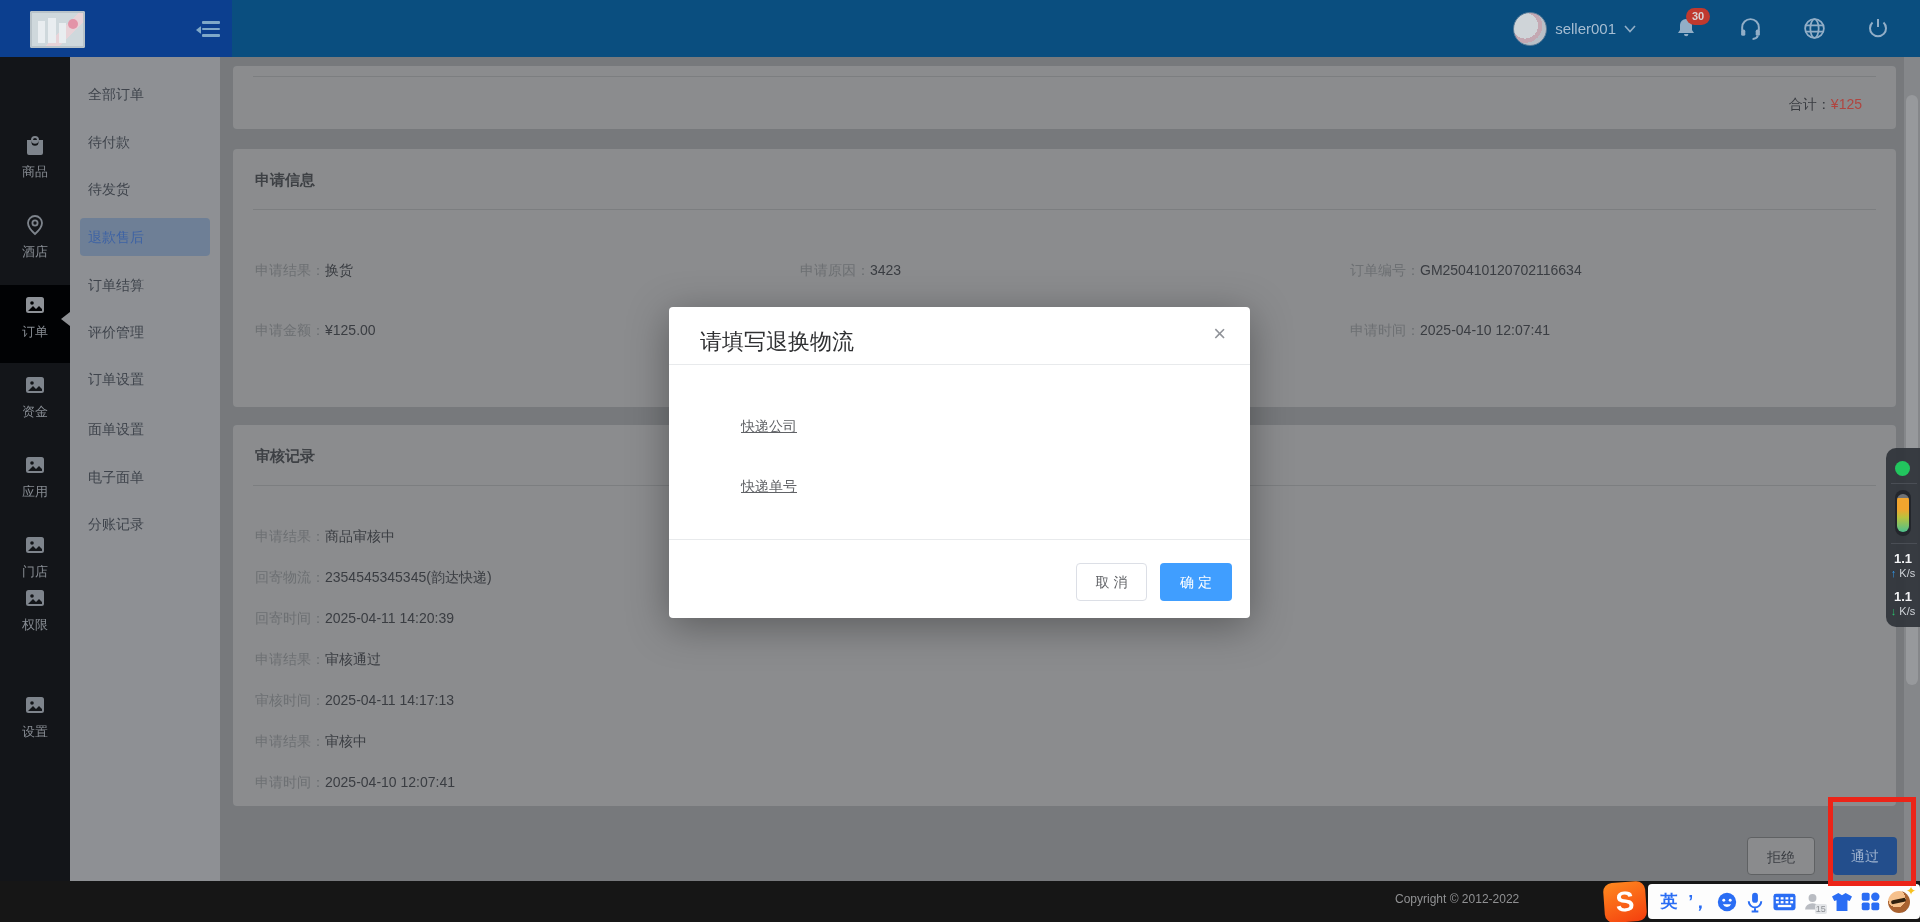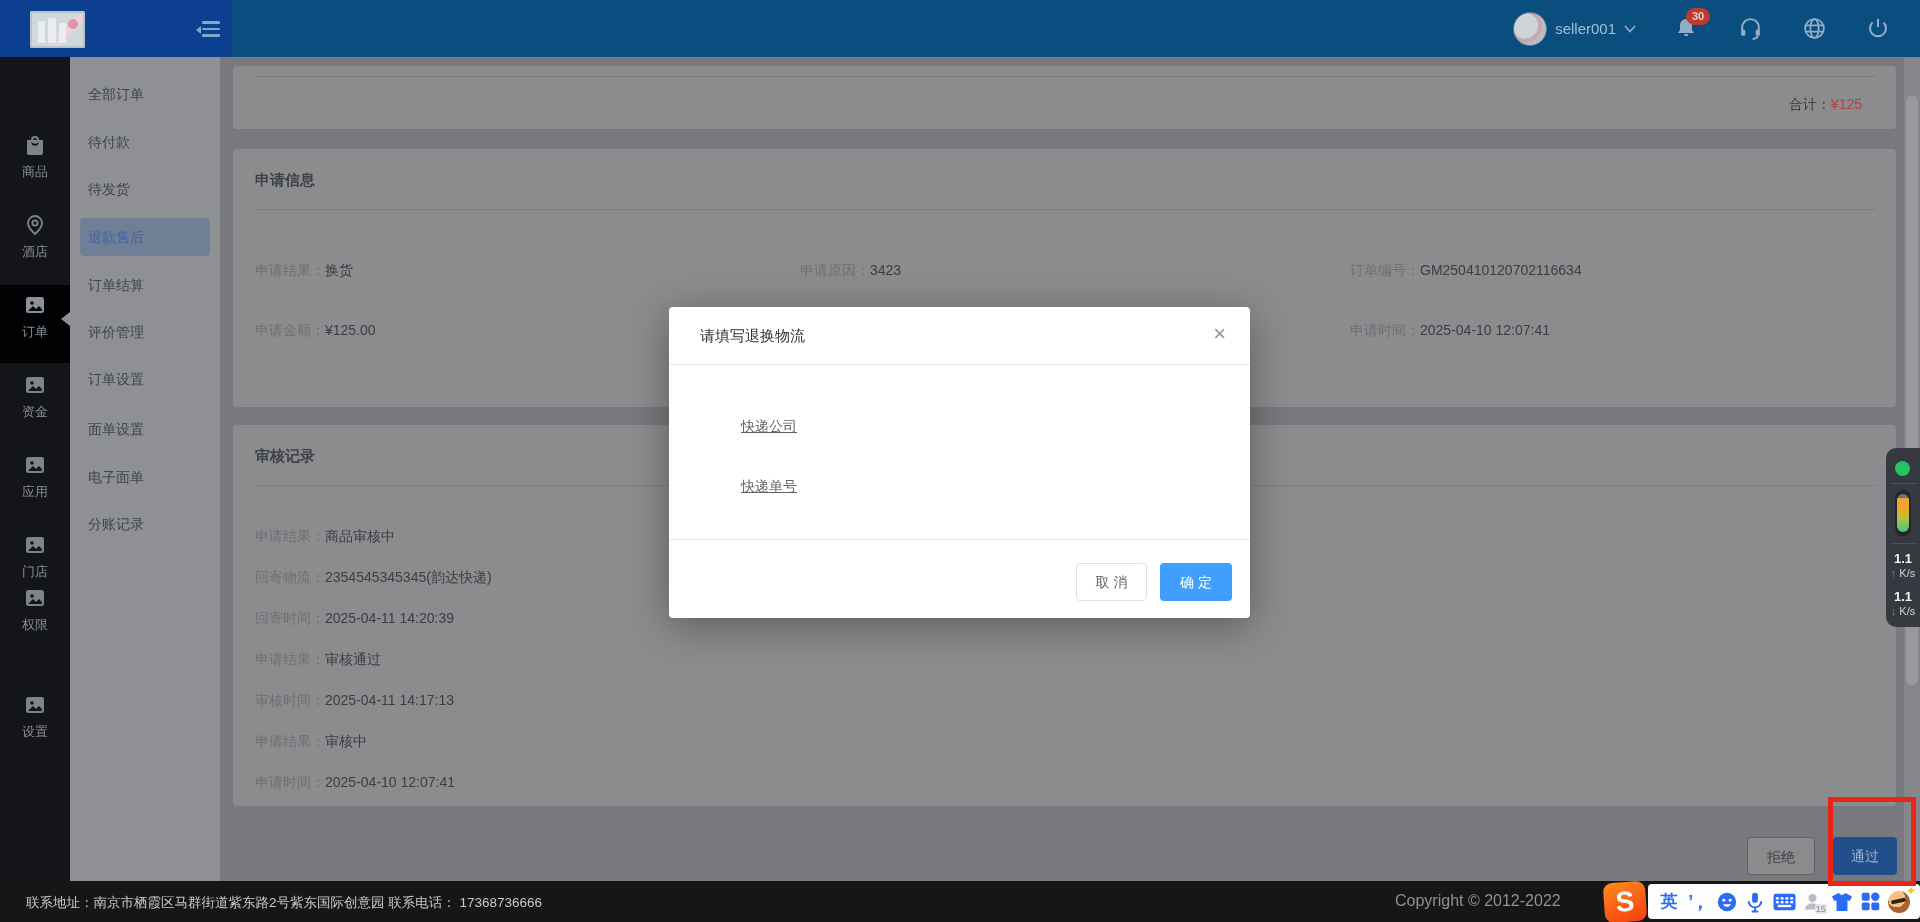--- a/index.html
+++ b/index.html
@@ -66,40 +66,40 @@
   .btn-reject { left:1527px; top:771px; width:68px; background:#8a8b8d; border:1px solid #5f6163; color:#3a3d42; }
   .btn-approve { left:1613px; top:771px; width:64px; background:#234e8c; color:#9fb3cf; }
 
   
   .scroll-track { left:1904px; top:57px; width:16px; height:824px; background:#85878a; z-index:2; }
   .scroll-thumb { left:1906px; top:95px; width:12px; height:590px; background:#97999c; border-radius:6px; z-index:3; }
 
   
   .modal { left:669px; top:307px; width:581px; height:311px; background:#ffffff; border-radius:4px;
            box-shadow:0 8px 40px rgba(0,0,0,.35); z-index:20; }
-  .modal-title { position:absolute; left:31px; top:20px; font-size:15px; color:#303133; }
+  .modal-title { position:absolute; left:31px; top:20px; font-size:22px; color:#303133; }
   .modal-close { position:absolute; right:24px; top:16px; font-size:22px; color:#909399; cursor:pointer; line-height:1; }
   .modal-hr { position:absolute; left:0; right:0; height:1px; background:#e8eaec; }
   .m-label { position:absolute; width:120px; text-align:center; font-size:14px; color:#606266;text-decoration:underline; }
   .m-select { position:absolute; left:164px; width:347px; height:38px; border:1px solid #dcdfe6; border-radius:4px;
               background:#fff; cursor:pointer; }
   .m-select .sel-text { position:absolute; left:15px; top:10px; font-size:14px; color:#606266; }
   .m-select svg { position:absolute; right:10px; top:12px; color:#c0c4cc; }
   .m-input { position:absolute; left:164px; width:347px; height:38px; border:2px solid #409eff; border-radius:4px;
              background:#fff; font-size:14px; color:#606266; padding:0 14px;
              font-family:"Liberation Sans",sans-serif; outline:none; }
   .m-btn { position:absolute; top:256px; height:38px; border-radius:4px; font-size:14px; text-align:center;
            line-height:36px; cursor:pointer; }
   .m-cancel { left:407px; width:71px; background:#fff; border:1px solid #dcdfe6; color:#606266; }
   .m-confirm { left:491px; width:72px; background:#409eff; color:#fff; line-height:38px; }
 
   
   .footer { left:0; top:881px; width:1920px; height:41px; background:#161616; z-index:10; }
   .footer-contact { position:absolute; left:26px; top:13px; font-size:13.5px; color:#c8cacc; }
-  .footer-copy { position:absolute; left:1395px; top:11px; font-size:16px; color:#909193; }
+  .footer-copy { position:absolute; left:1395px; top:11px; font-size:12px; color:#909193; }
 
   
   .sogou-logo { left:1604px; top:882px; width:42px; height:40px; border-radius:9px;
                 background:linear-gradient(160deg,#ff8a1f,#f43e0e); transform:rotate(-4deg);
                 color:#fff; font-size:28px; font-weight:bold; text-align:center; line-height:40px; z-index:12; }
   .tray { left:1648px; top:884px; width:272px; height:35px; background:#fdfdfd; border-radius:4px;
           display:flex; align-items:center; justify-content:space-between; padding:0 9px; z-index:11; }
   .tray .t { width:24px; height:24px; position:relative; display:flex; align-items:center; justify-content:center; cursor:pointer; }
   .ime-mode { color:#2a6df4; font-size:17px; font-weight:bold; }
   .punct { color:#2a6df4; font-size:18px; font-weight:bold; letter-spacing:-2px; }
@@ -341,21 +341,20 @@
   <div class="m-label" style="left:40px; top:111px">快递公司</div>
 
   <div class="m-label" style="left:40px; top:171px">快递单号</div>
 
   <div class="modal-hr" style="top:232px"></div>
   <div class="m-btn m-cancel">取 消</div>
   <div class="m-btn m-confirm">确 定</div>
 </div>
 
 <div class="abs footer">
-  <div class="footer-contact">联系地址：南京市栖霞区马群街道紫东路2号紫东国际创意园 联系电话： 17368736666</div>
   <div class="footer-copy">Copyright © 2012-2022</div>
 </div>
 
 <div class="abs sogou-logo">S</div>
 <div class="abs tray">
   <div class="t ime-mode">英</div>
   <div class="t punct">’，</div>
   <div class="t">
     <svg width="22" height="22" viewBox="0 0 24 24">
         <circle cx="12" cy="12" r="10" fill="#2a6df4"></circle>

